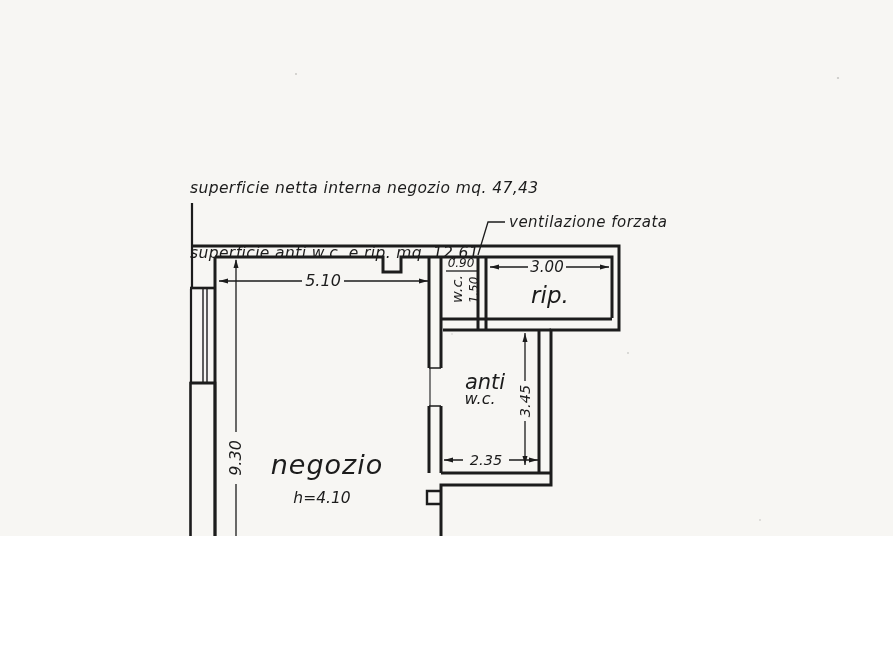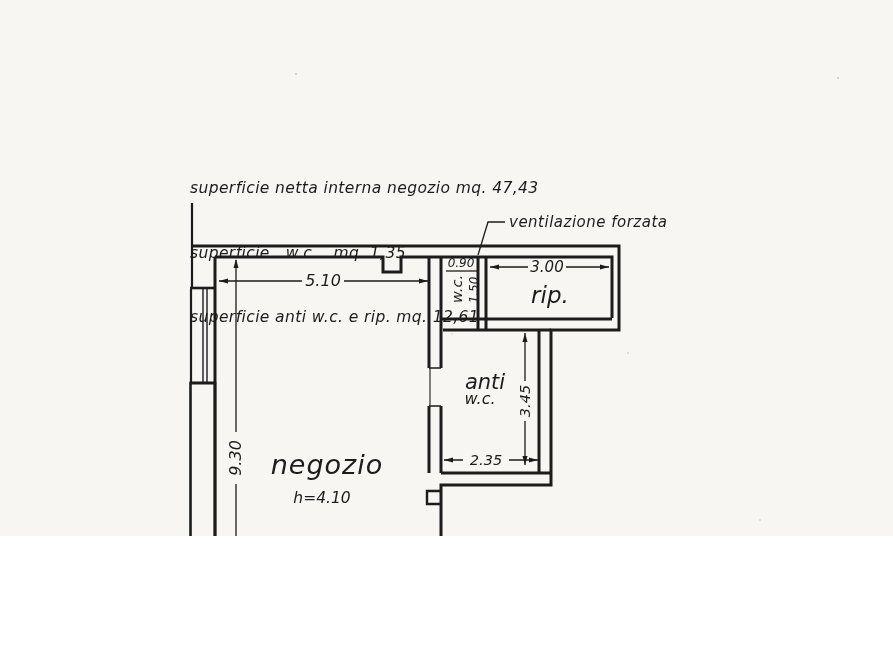--- a/index.html
+++ b/index.html
@@ -34,21 +34,20 @@
   .arr{fill:var(--ink);stroke:none;}
   .speck{fill:#9a9a96;stroke:none;}
 </style>
 </head>
 <body>
 
 <div id="page">
 
   <div class="notes">
     <div>superficie netta interna negozio mq. 47,43</div>
-    <div>superficie   w.c.   mq. 1,35</div>
     <div>superficie anti w.c. e rip. mq. 12,61</div>
   </div>
 
   <svg width="893" height="670" viewBox="0 0 893 670">
 
     <g>
 
       <path class="wall" stroke-width="2.2" d="M192,203 V289"></path>
 
       <path class="wall" stroke-width="3" d="M192,246 H619 V330 H551 V485 H441 V670"></path>

